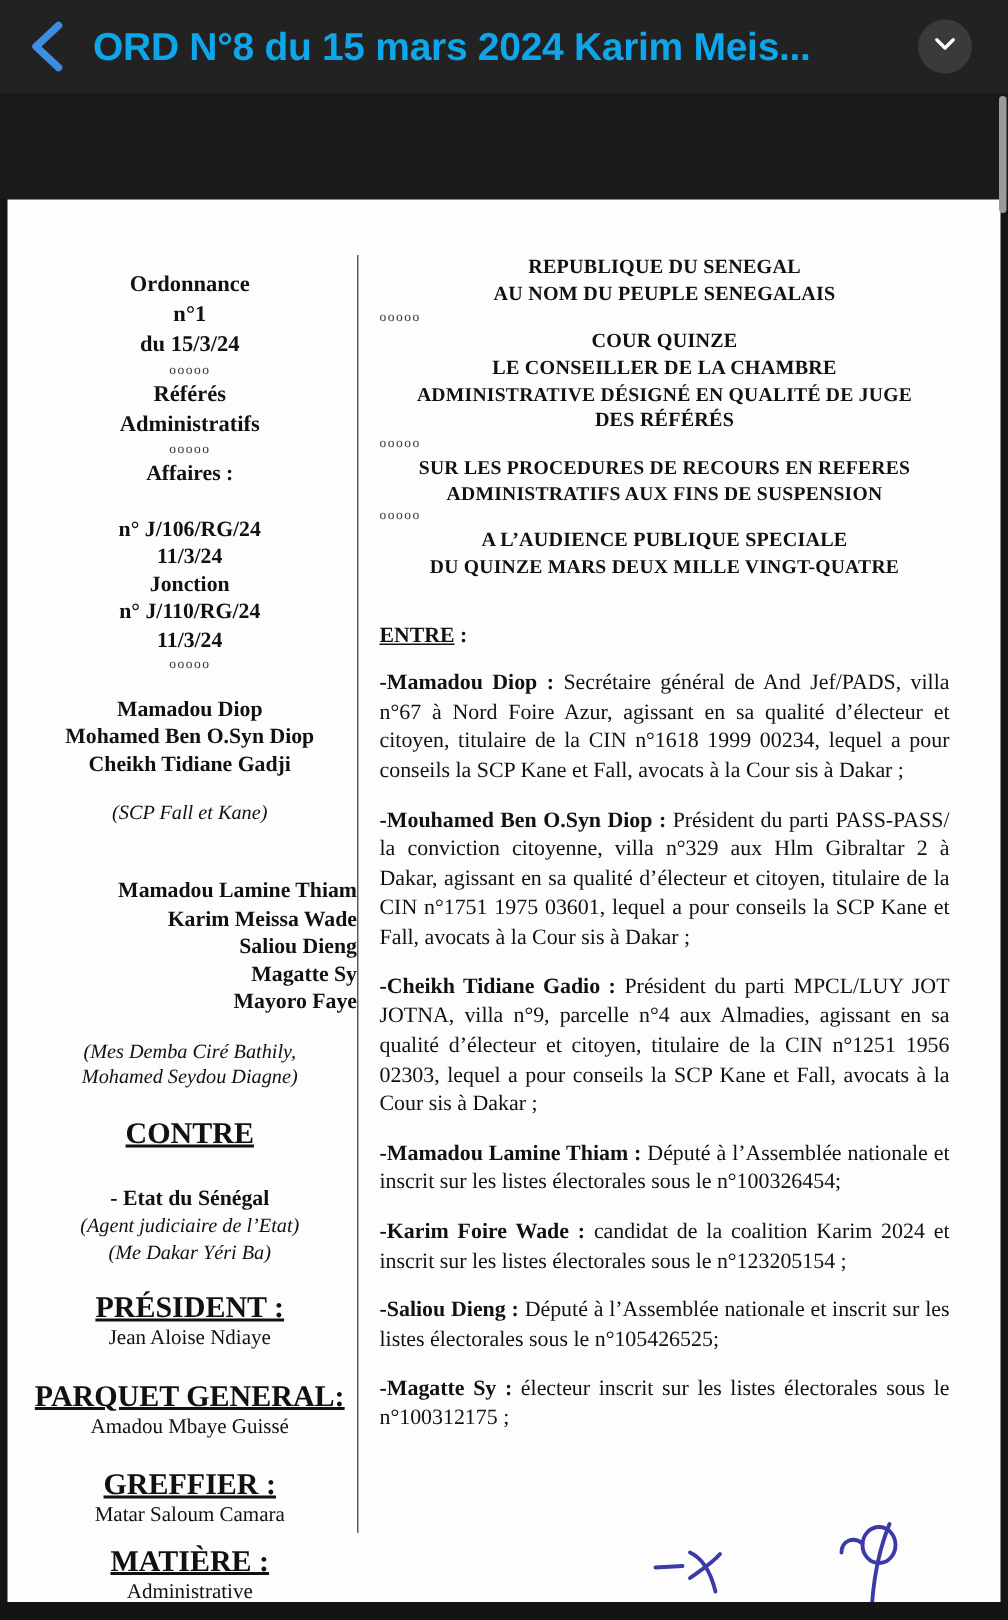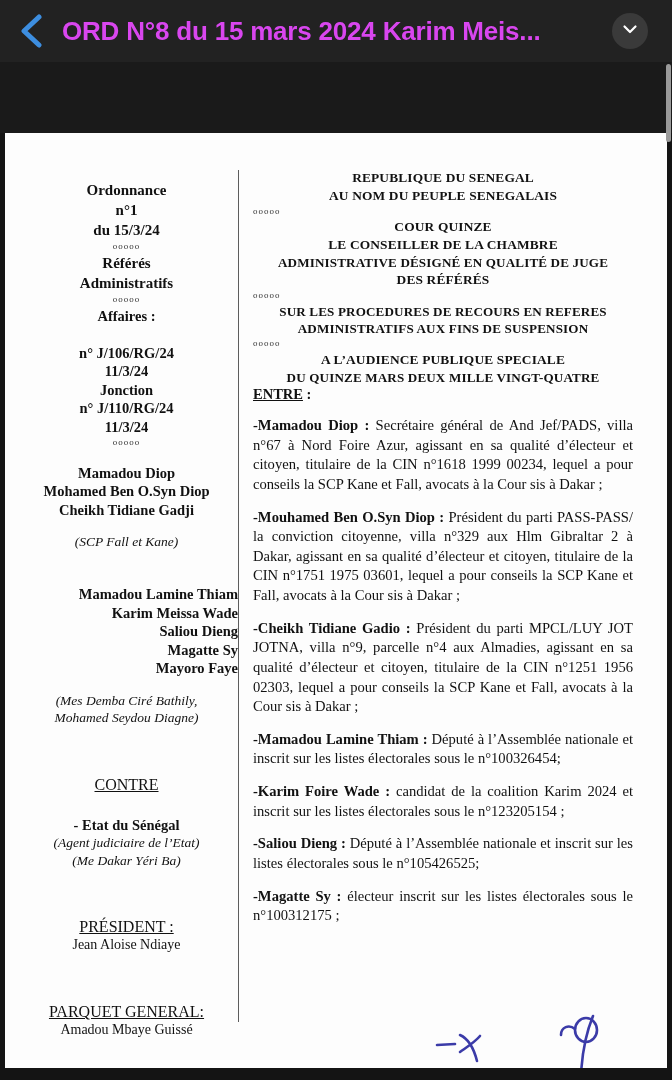--- a/index.html
+++ b/index.html
@@ -19,21 +19,21 @@
     z-index:30;
   }
   .back-btn {
     width:62px; height:62px;
     display:flex; align-items:center; justify-content:center;
     cursor:pointer;
   }
   .back-btn svg { display:block; }
   .appbar-title {
     flex:1;
-    color:#d946ef;
+    color:#0ea5e9;
     font-family:"Liberation Sans", sans-serif;
     font-size:26px;
     font-weight:600;
     letter-spacing:-0.2px;
     white-space:nowrap;
     overflow:hidden;
     text-overflow:ellipsis;
     padding-right:10px;
   }
   .chevron-btn {
@@ -87,21 +87,21 @@
   
   .col-left {
     width:223px; flex:0 0 223px;
     text-align:center;
     padding-top:18px;
     color:#111;
   }
   .cl-b { font-weight:bold; font-size:14.5px; line-height:1.28; }
   .cl-n { font-size:14px; line-height:1.28; }
   .cl-i { font-style:italic; font-size:13.5px; line-height:1.3; }
-  .cl-u { font-weight:normal; font-size:16px; text-decoration:underline;margin-top:31px; }
+  .cl-u { font-weight:bold; font-size:20px; text-decoration:underline; }
   .sep { font-size:9px; letter-spacing:1px; color:#333; line-height:1.5; }
   .sp10 { height:10px; }
   .sp14 { height:14px; }
   .sp18 { height:18px; }
   .sp22 { height:22px; }
   .ttl-block { font-weight:bold; font-size:15px; line-height:1.32; }
 
   
   .col-right {
     flex:1 1 auto;
@@ -112,21 +112,21 @@
   }
   .hdr {
     text-align:center;
     font-weight:bold;
     font-size:13.4px;
     line-height:1.33;
     letter-spacing:0.15px;
   }
   .hdr-wide { font-size:13.1px; }
   .entre {
-    margin-top:0;
+    margin-top:30px;
     font-weight:bold;
     font-size:14.5px;
   }
   .entre u { text-decoration:underline; }
   .para {
     margin-top:13px;
     font-size:14.6px;
     line-height:1.345;
     text-align:justify;
     text-justify:inter-word;

